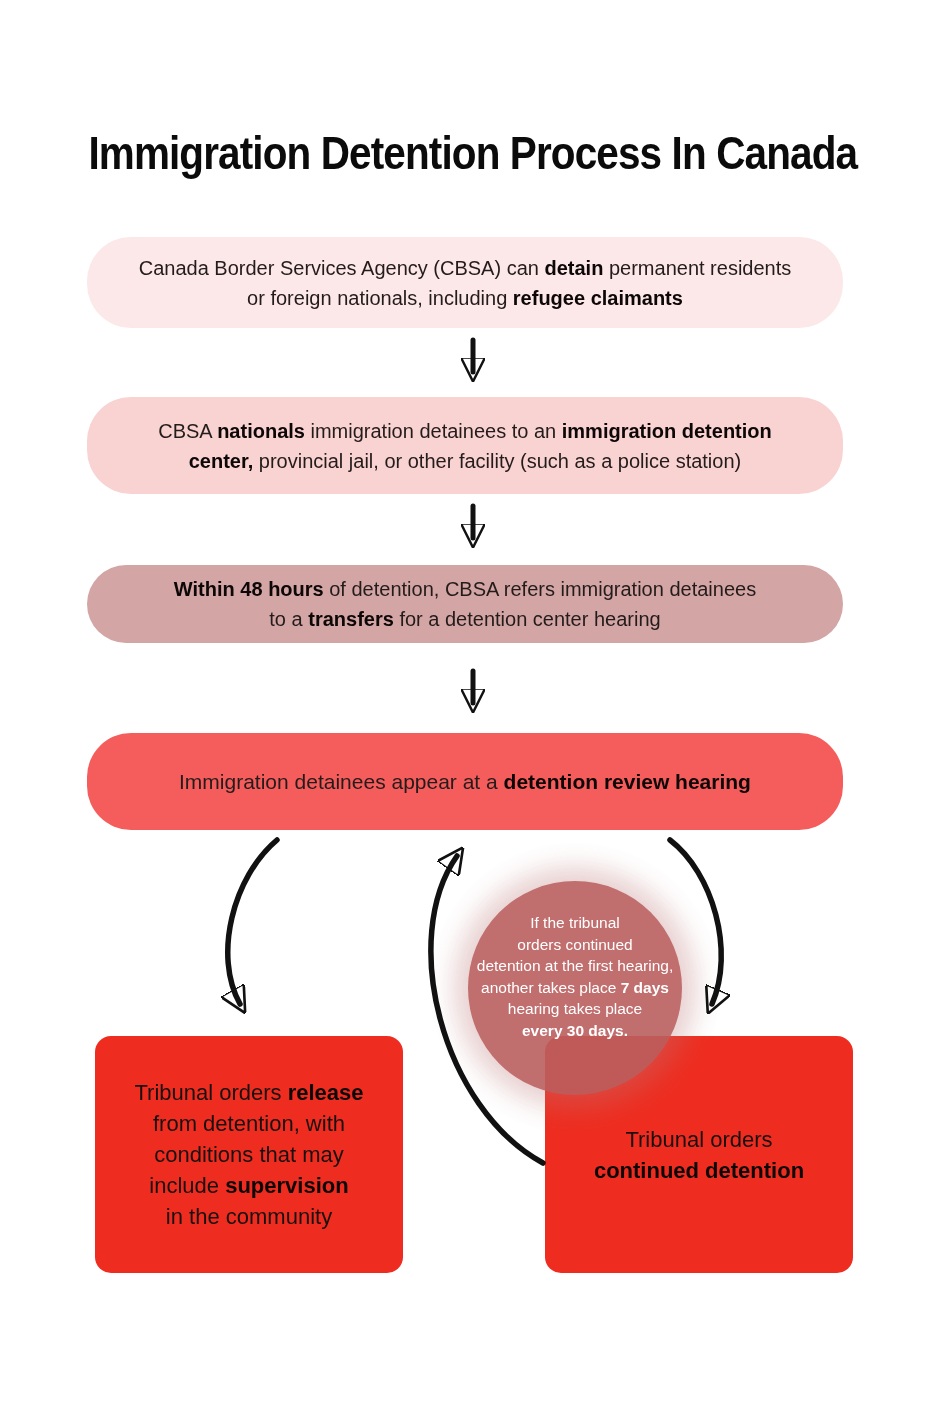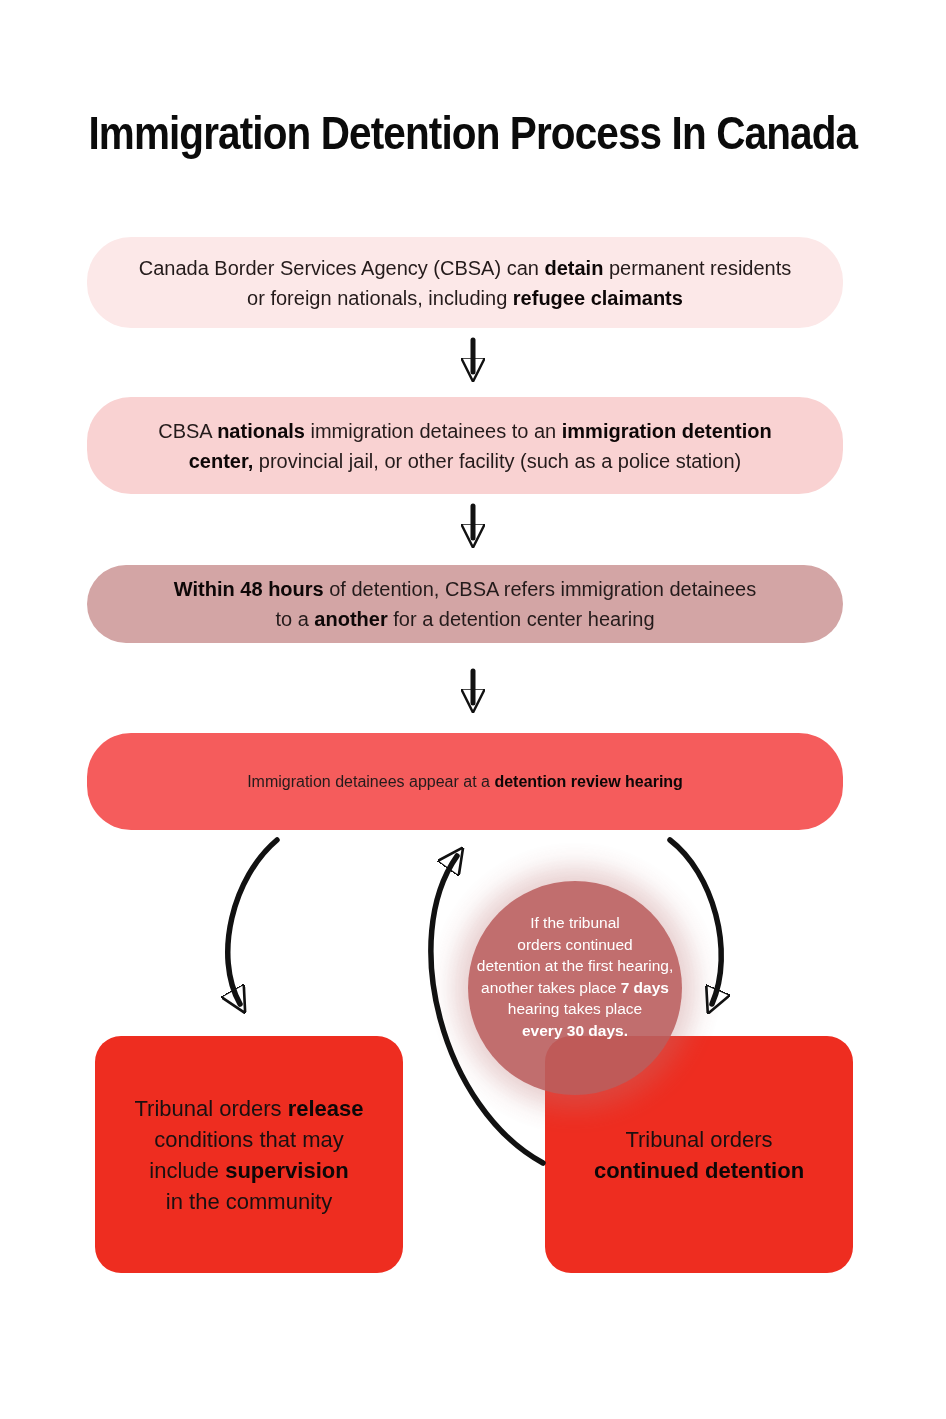--- a/index.html
+++ b/index.html
@@ -6,40 +6,40 @@
     --background:#ffffff; --step1-bg:#fce8e8; --step2-bg:#f9d2d2; --step3-bg:#d3a5a5;
     --step4-bg:#f55c5c; --outcome-bg:#ee2d20; --note-circle-bg:#bb5f5f;
     --arrow:#111111; --dark-text:#241b1b; --light-text:#ffffff;
   }
   html,body{margin:0;padding:0;background:#e8e8e8;}
   body{font-family:"Liberation Sans","DejaVu Sans",sans-serif;}
   #canvas{
     position:relative; width:946px; height:1419px; margin:0 auto;
     background:var(--background); overflow:hidden;
   }
-  #title-wrap{position:absolute; top:104px; left:0; width:946px; text-align:center;}
+  #title-wrap{position:absolute; top:124px; left:0; width:946px; text-align:center;}
   #title{
     display:inline-block; font-size:46px; font-weight:700; color:#0b0b0b;
     letter-spacing:-1px; transform:scaleX(0.88); transform-origin:50% 50%;
     white-space:nowrap; line-height:58px;
   }
   .flow-box{
     position:absolute; left:87px; width:756px; border-radius:44px;
     display:flex; flex-direction:column; justify-content:center; align-items:center;
     text-align:center; color:var(--dark-text); box-sizing:border-box; padding:0 28px;
   }
   .flow-box .tline{font-size:20px; line-height:30px; white-space:nowrap;}
   .flow-box b, .outcome-box b{font-weight:700; color:#0d0707;}
   #step-1{top:237px; height:91px; background:var(--step1-bg);}
   #step-2{top:397px; height:97px; background:var(--step2-bg);}
   #step-3{top:565px; height:78px; background:var(--step3-bg);}
   #step-4{top:733px; height:97px; background:var(--step4-bg);}
-  #step-4 .tline{font-size:16px;}
+  #step-4 .tline{font-size:21px;}
   .outcome-box{
-    position:absolute; top:1036px; width:308px; height:237px; border-radius:26px;
+    position:absolute; top:1036px; width:308px; height:237px; border-radius:16px;
     background:var(--outcome-bg); display:flex; flex-direction:column;
     justify-content:center; align-items:center; text-align:center;
     color:#1a1010; z-index:1;
   }
   .outcome-box .tline{font-size:22px; line-height:31px; white-space:nowrap;}
   #outcome-release{left:95px;}
   #outcome-continued{left:545px;}
   #note-circle{
     position:absolute; left:468px; top:881px; width:214px; height:214px;
     border-radius:50%; background:var(--note-circle-bg); opacity:0.90;
@@ -74,33 +74,34 @@
   <div class="flow-box" id="step-2">
     <div>
         <div class="tline"><span>CBSA </span><b>nationals</b><span> immigration detainees to an </span><b>immigration detention</b></div>
         <div class="tline"><b>center,</b><span> provincial jail, or other facility (such as a police station)</span></div>
       </div>
   </div>
 
   <div class="flow-box" id="step-3">
     <div>
         <div class="tline"><b>Within 48 hours</b><span> of detention, CBSA refers immigration detainees</span></div>
-        <div class="tline"><span>to a </span><b>another</b><span> for a detention center hearing</span></div>
+        <div class="tline"><span>to a </span><b>transfers</b><span> for a detention center hearing</span></div>
       </div>
   </div>
 
   <div class="flow-box" id="step-4">
     <div>
         <div class="tline"><span>Immigration detainees appear at a </span><b>detention review hearing</b></div>
       </div>
   </div>
 
   <div class="outcome-box" id="outcome-release">
     <div>
         <div class="tline"><span>Tribunal orders </span><b>release</b></div>
+        <div class="tline"><span>from detention, with</span></div>
         <div class="tline"><span>conditions that may</span></div>
         <div class="tline"><span>include </span><b>supervision</b></div>
         <div class="tline"><span>in the community</span></div>
       </div>
   </div>
 
   <div class="outcome-box" id="outcome-continued">
     <div>
         <div class="tline"><span>Tribunal orders</span></div>
         <div class="tline"><b>continued detention</b></div>

